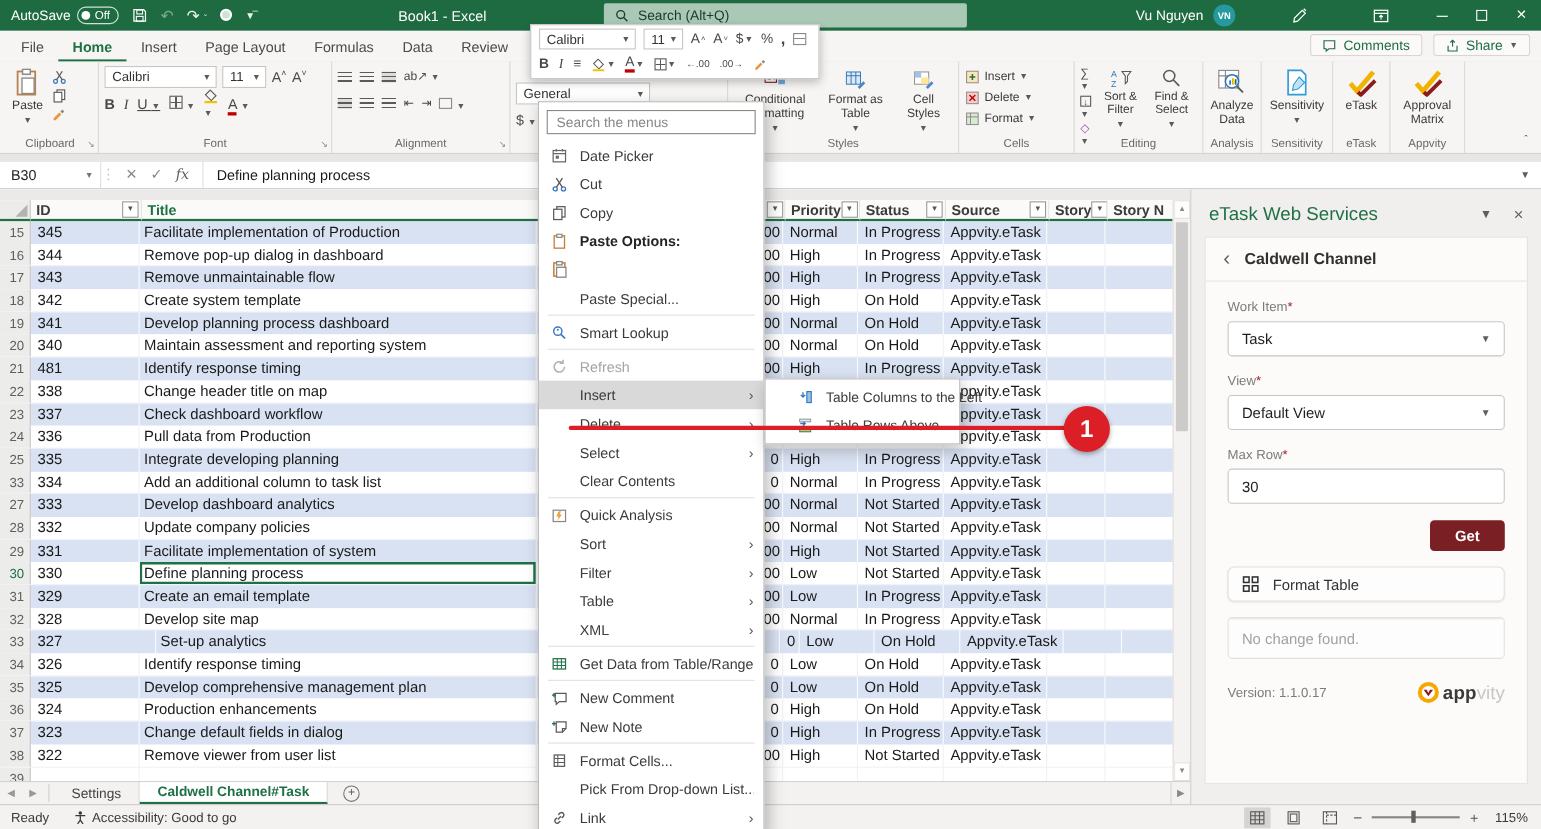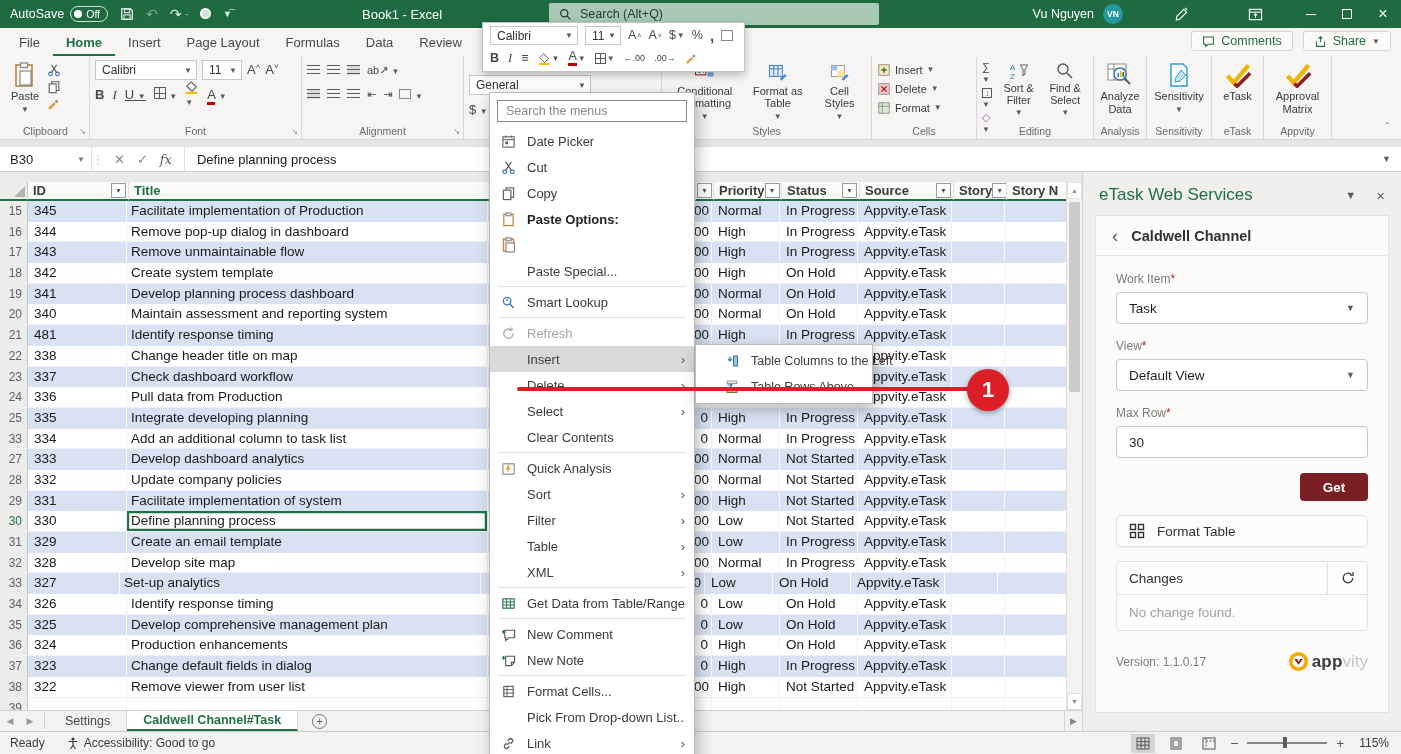--- a/index.html
+++ b/index.html
@@ -751,21 +751,21 @@
         <div class="gcell" style="width:206px"></div>
         <div class="gcell c-num" style="width:18px">00</div>
         <div class="gcell" style="width:68px">Normal</div>
         <div class="gcell" style="width:78px">In Progress</div>
         <div class="gcell" style="width:94px">Appvity.eTask</div>
         <div class="gcell" style="width:53px"></div>
         <div class="gcell" style="width:60px;border-right:none"></div>
       </div>
       <div class="grow band">
         <div class="gutter">33</div>
-        <div class="gcell" style="width:92px">327</div>
+        <div class="gcell" style="width:114px">327</div>
         <div class="gcell" style="width:361px;padding-left:4px">Set-up analytics</div>
         <div class="gcell" style="width:206px"></div>
         <div class="gcell c-num" style="width:18px">0</div>
         <div class="gcell" style="width:68px">Low</div>
         <div class="gcell" style="width:78px">On Hold</div>
         <div class="gcell" style="width:94px">Appvity.eTask</div>
         <div class="gcell" style="width:53px"></div>
         <div class="gcell" style="width:60px;border-right:none"></div>
       </div>
       <div class="grow">
@@ -940,29 +940,20 @@
     <div class="pbtn">
       <svg width="16" height="16" viewBox="0 0 16 16">
           <rect x="1.5" y="1.5" width="5" height="5" fill="none" stroke="#323130" stroke-width="1.4"></rect>
           <rect x="9.5" y="1.5" width="5" height="5" fill="none" stroke="#323130" stroke-width="1.4"></rect>
           <rect x="1.5" y="9.5" width="5" height="5" fill="none" stroke="#323130" stroke-width="1.4"></rect>
           <rect x="9.5" y="9.5" width="5" height="5" fill="none" stroke="#323130" stroke-width="1.4"></rect>
         </svg>
       <span>Format Table</span>
     </div>
     <div class="chbox">
-      <div class="chhead">
-        <span class="cht">Changes</span>
-        <span class="chref">
-            <svg width="14" height="14" viewBox="0 0 16 16">
-              <path d="M13.5 8a5.5 5.5 0 1 1-1.8-4.1" fill="none" stroke="#323130" stroke-width="1.4"></path>
-              <path d="M13.8 1.2v3.4h-3.4" fill="none" stroke="#323130" stroke-width="1.4"></path>
-            </svg>
-          </span>
-      </div>
       <div class="chbody">No change found.</div>
     </div>
     <div class="verrow">
       <span class="vertext">Version: 1.1.0.17</span>
       <span class="brand">
         <svg width="21" height="21" viewBox="0 0 22 22">
             <circle cx="11" cy="11" r="10" fill="#f5a800"></circle>
             <circle cx="11" cy="11" r="6.2" fill="#fff"></circle>
             <path d="M6.5 8.5l4.5 6 4.5-6h-3L11 11.5 9.5 8.5z" fill="#8c1b1b"></path>
           </svg>

